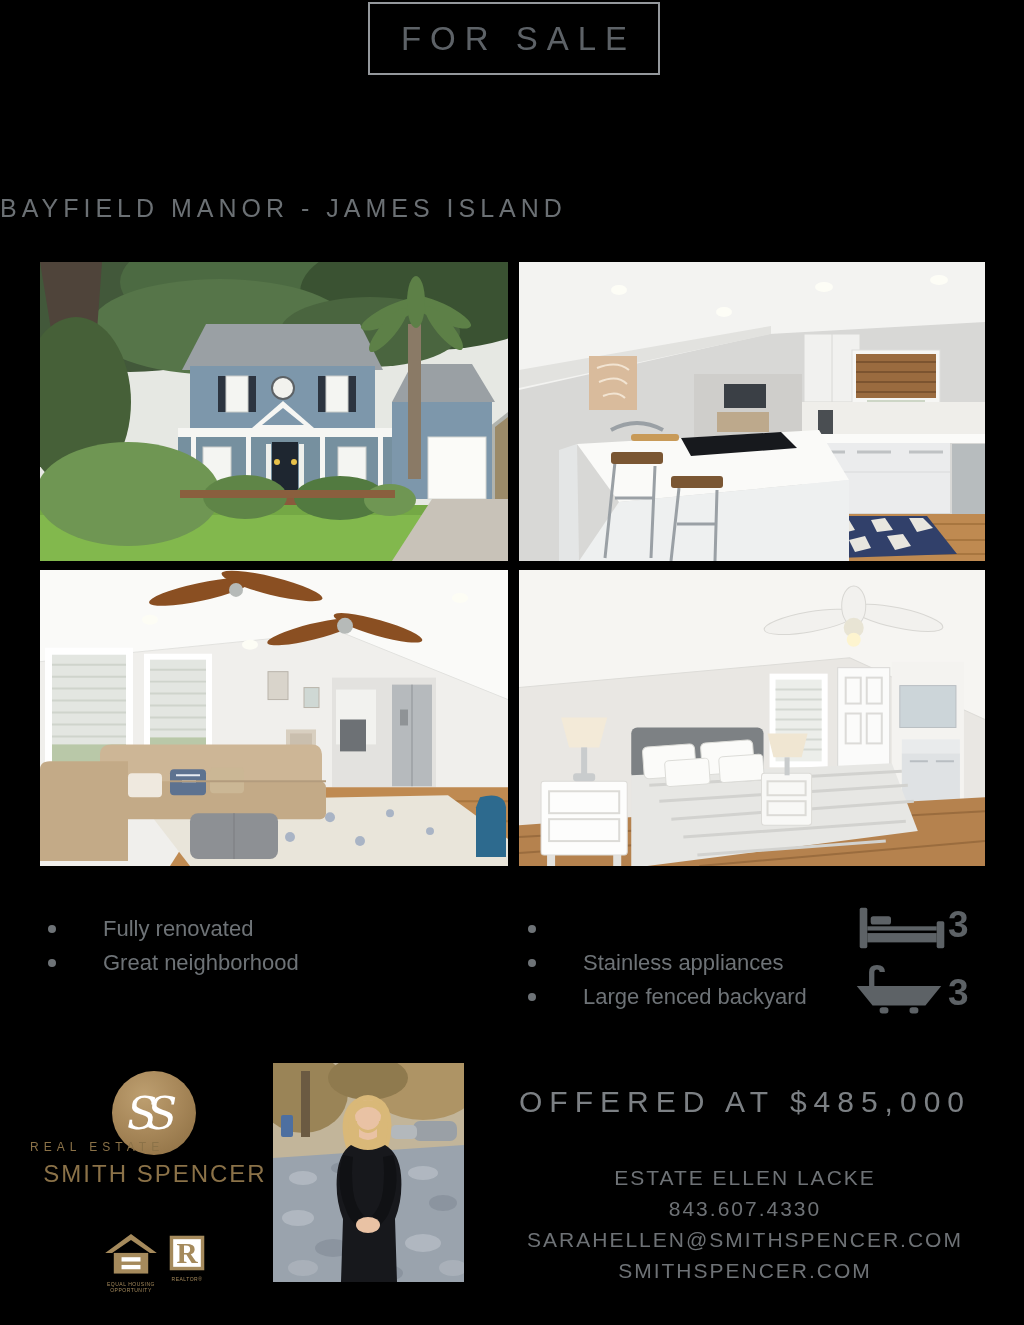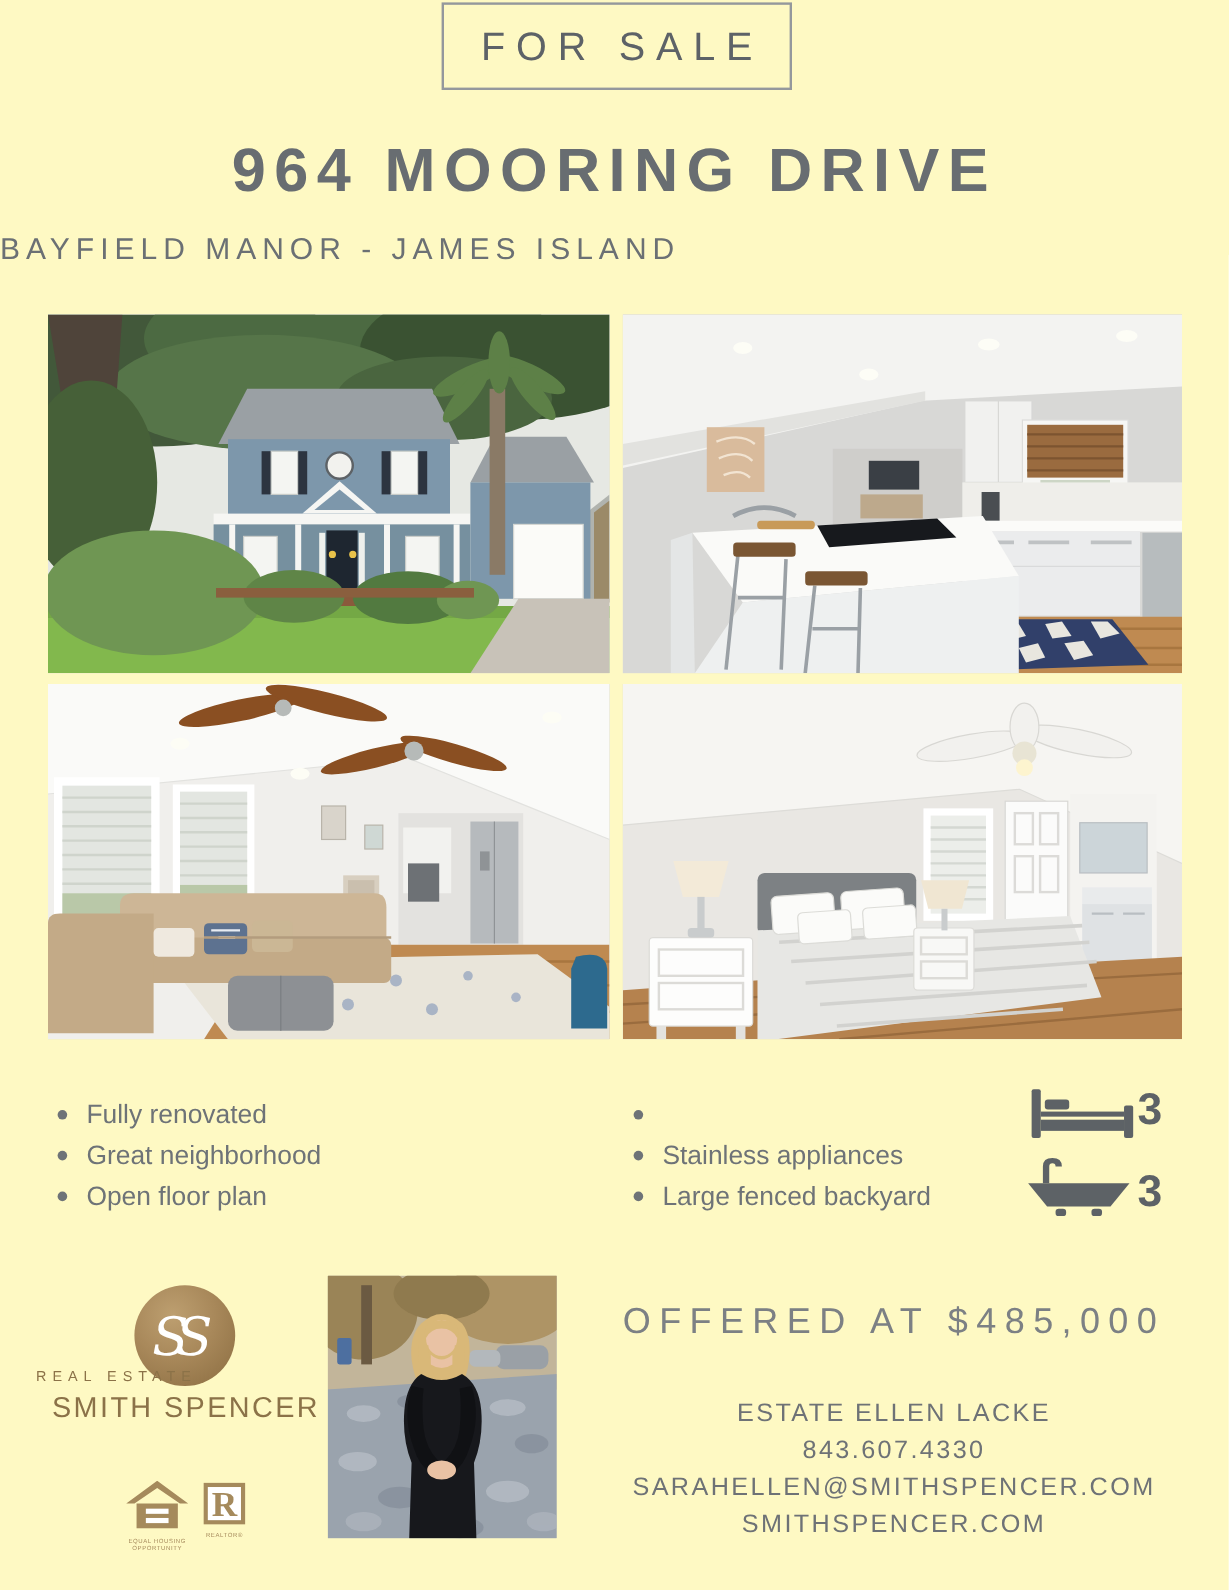--- a/index.html
+++ b/index.html
@@ -1,16 +1,16 @@
 <!DOCTYPE html>
 <html><head>
 <meta charset="utf-8">
 <style>
   html,body{margin:0;padding:0;background:#ffffff;}
-  #flyer{position:relative;width:1024px;height:1325px;background:#fef9c3;overflow:hidden;
+  #flyer{position:relative;width:1024px;height:1325px;background:#000000;overflow:hidden;
          font-family:"Liberation Sans", sans-serif;}
 
   
   .banner{position:absolute;left:368px;top:2px;width:288px;height:69px;
           border:2px solid #94989c;display:flex;align-items:center;justify-content:center;}
   .banner span{font-size:33px;letter-spacing:9px;color:#5d6267;padding-left:9px;}
 
   
   .title{position:absolute;left:0;top:112px;width:1024px;text-align:center;
          font-size:51px;font-weight:600;letter-spacing:7px;color:#686d71;}
@@ -19,21 +19,21 @@
 
   
   .photo-grid{position:absolute;left:40px;top:262px;width:945px;height:606px;
       display:grid;grid-template-columns:468px 466px;grid-template-rows:299px 296px;
       column-gap:11px;row-gap:9px;}
   .photo{overflow:hidden;background:#dcdcda;}
   .photo svg{display:block;width:100%;height:100%;}
 
   
   .feature-list{position:absolute;font-size:22px;color:#6e7377;}
-  .feature-list .row{display:flex;align-items:center;height:34px;line-height:34px;}
+  .feature-list .row{display:flex;align-items:center;height:34px;line-height:34px;gap:31px;}
   .feature-list .dot{width:8px;height:8px;border-radius:50%;background:#6e7377;
       align-self:center;margin-right:16px;flex:0 0 auto;}
   #features-left{left:48px;top:912px;}
   #features-right{left:528px;top:912px;}
 
   .stat-num{position:absolute;font-size:37px;font-weight:bold;color:#5d6266;}
   #bed-icon{position:absolute;left:857px;top:906px;width:90px;height:44px;}
   #bed-count{left:948px;top:904px;}
   #bath-icon{position:absolute;left:855px;top:956px;width:88px;height:62px;}
   #bath-count{left:948px;top:972px;}
@@ -64,21 +64,20 @@
 </style>
 </head>
 <body>
 
 <div id="flyer">
 
   <div class="banner">
     <span>FOR SALE</span>
   </div>
 
-  <div class="title">964 MOORING DRIVE</div>
   <div class="subtitle">BAYFIELD MANOR - JAMES ISLAND</div>
 
   <div class="photo-grid">
 
     <div class="photo">
       <svg viewBox="0 0 468 299" preserveAspectRatio="none">
         <rect width="468" height="299" fill="#e6e8e3"></rect>
         <ellipse cx="90" cy="35" rx="150" ry="75" fill="#42583a"></ellipse>
         <ellipse cx="250" cy="20" rx="170" ry="62" fill="#4c6a42"></ellipse>
         <ellipse cx="390" cy="30" rx="130" ry="58" fill="#3a5232"></ellipse>
@@ -307,24 +306,20 @@
 
   <div id="features-left" class="feature-list">
     <div class="row">
         <span class="dot"></span>
         <span>Fully renovated</span>
       </div>
     <div class="row">
         <span class="dot"></span>
         <span>Great neighborhood</span>
       </div>
-    <div class="row">
-        <span class="dot"></span>
-        <span>Open floor plan</span>
-      </div>
   </div>
   <div id="features-right" class="feature-list">
     <div class="row">
         <span class="dot"></span>
       </div>
     <div class="row">
         <span class="dot"></span>
         <span>Stainless appliances</span>
       </div>
     <div class="row">

